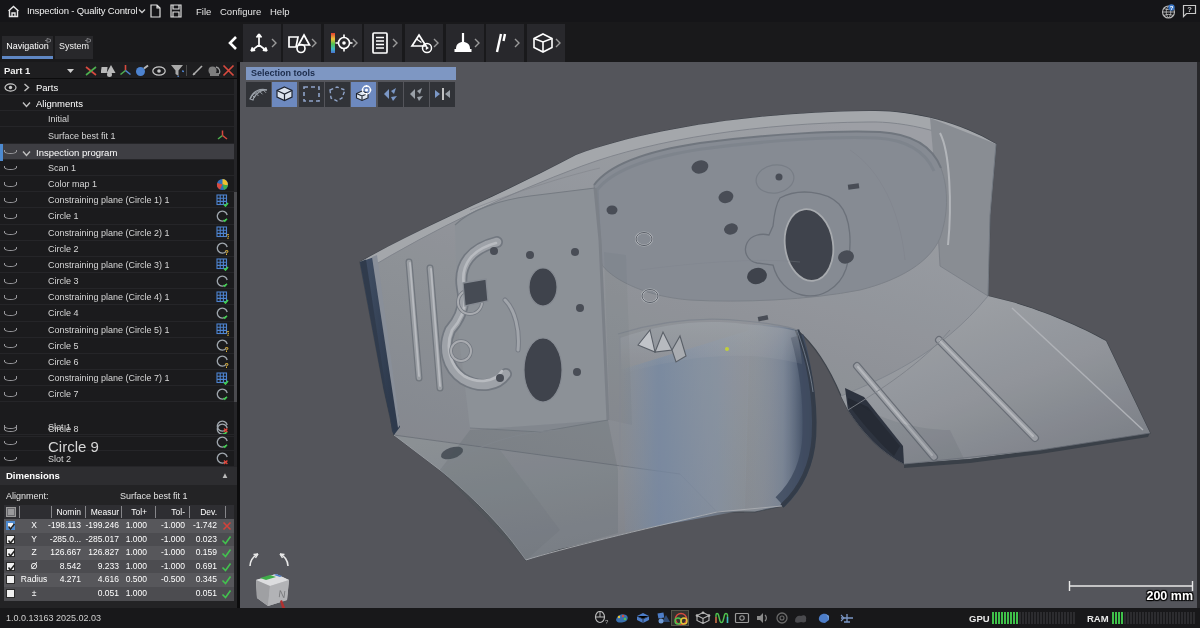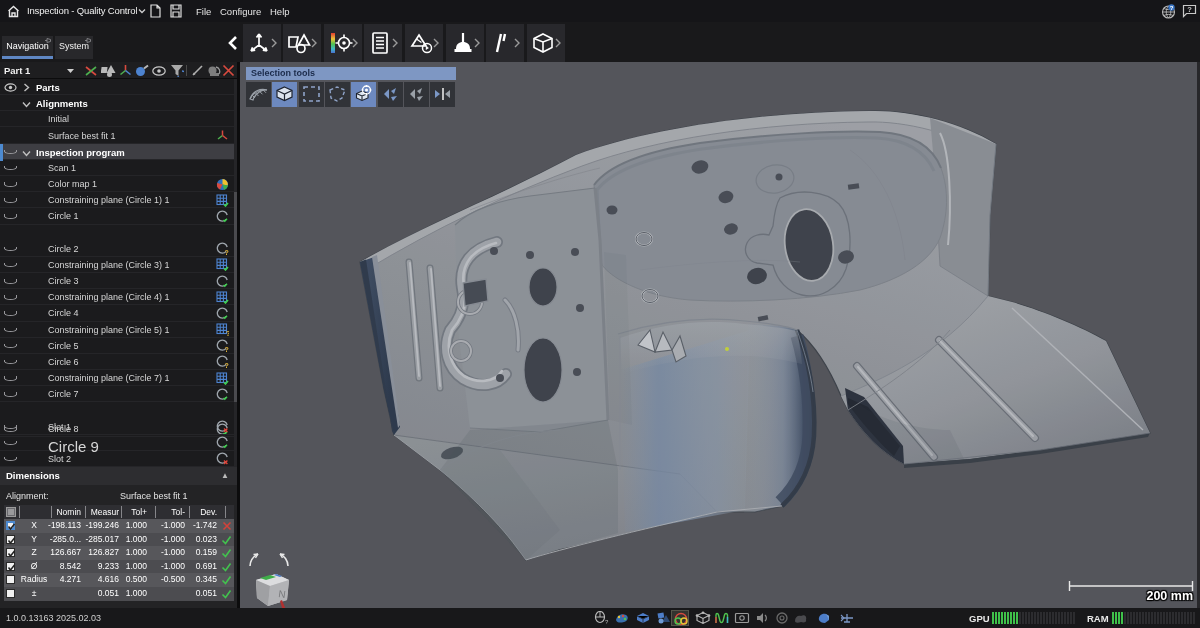--- a/index.html
+++ b/index.html
@@ -12,21 +12,21 @@
 #toolrow { position:absolute; left:0; top:22px; width:1200px; height:40px; background:#19191b; }
 .tab { position:absolute; top:14px; height:23px; background:#28282b; color:#f2f2f2; font-size:9px; text-align:center; line-height:20px; }
 .tbtn { position:absolute; top:2px; width:38px; height:38px; background:#28282c; }
 .tbtn svg { position:absolute; left:2px; top:5px; }
 .tbtn .arr { position:absolute; left:auto !important; right:4px; top:14px; width:6px; height:10px; }
 #leftpanel { position:absolute; left:0; top:62px; width:237px; height:546px; background:#1b1b1d; }
 #part1row { position:absolute; left:0; top:0; width:237px; height:17px; background:#1e1e20; border-bottom:1px solid #0c0c0d; color:#f0f0f0; }
 #tree { position:absolute; left:0; top:17px; width:237px; height:388px; overflow:hidden; }
 .trow { position:absolute; left:0; width:234px; height:16.2px; border-bottom:1px solid #252528; color:#d6d6d6; font-size:9px; }
 .trow .lbl { position:absolute; top:3px; white-space:nowrap; }
-.trow.b { color:#fff; font-weight:bold; }
+.trow.b { color:#fff; font-weight:normal; }
 .smile { position:absolute; left:4px; top:6px; width:13px; height:4.5px; border:1.2px solid #97979b; border-top:none; border-radius:0 0 13px 13px / 0 0 5.5px 5.5px; }
 .ricon { position:absolute; right:5px; top:1.5px; width:13px; height:13px; }
 #scrollbar { position:absolute; left:234px; top:17px; width:3px; height:388px; background:#252528; }
 #scrollthumb { position:absolute; left:234px; top:130px; width:3px; height:210px; background:#4a4a4e; }
 #dims { position:absolute; left:0; top:405px; width:237px; height:141px; background:#232325; }
 #dimhead { position:absolute; left:0; top:0; width:237px; height:18px; background:#2d2d30; color:#fff; font-weight:bold; font-size:9.5px; }
 #dtable { position:absolute; left:4px; top:38px; width:230px; font-size:8.5px; color:#fff; }
 .drow { position:relative; height:13.6px; line-height:13.6px; white-space:nowrap; }
 .dcell { position:absolute; top:0; text-align:right; }
 #viewport { position:absolute; left:240px; top:62px; width:957px; height:546px; background:#54555b; overflow:hidden; }
@@ -274,20 +274,31 @@
           </svg>
         </div>
 <div class="trow" style="top:129.4px;">
           <span class="smile"></span>
           <span class="lbl" style="left:48px;font-size:9px">Circle 1</span>
           <svg class="ricon" viewBox="0 0 13 13">
             <path d="M11.2 5 A5 5 0 1 0 10.2 9.3" fill="none" stroke="#9fa6ad" stroke-width="1.3"></path>
             <path d="M7.5 10 l1.3 1.3 l2.2 -2.6" stroke="#3fd04f" stroke-width="1.4" fill="none"></path>
           </svg>
         </div>
+<div class="trow" style="top:145.5px;">
+          <span class="smile"></span>
+          <span class="lbl" style="left:48px;font-size:9px">Constraining plane (Circle 2) 1</span>
+          <svg class="ricon" viewBox="0 0 13 13">
+            <g stroke="#4d83cf" stroke-width="1.1" fill="none">
+              <rect x="1" y="1" width="9.5" height="9.5"></rect>
+              <path d="M1 4.2 H10.5 M1 7.4 H10.5 M4.2 1 V10.5 M7.4 1 V10.5"></path>
+            </g>
+            <text x="10" y="13" font-size="7" fill="#e8b93a" font-weight="bold">?</text>
+          </svg>
+        </div>
 <div class="trow" style="top:161.7px;">
           <span class="smile"></span>
           <span class="lbl" style="left:48px;font-size:9px">Circle 2</span>
           <svg class="ricon" viewBox="0 0 13 13">
             <path d="M11.2 5 A5 5 0 1 0 10.2 9.3" fill="none" stroke="#9fa6ad" stroke-width="1.3"></path>
             <text x="8.6" y="13" font-size="7" fill="#e8b93a" font-weight="bold">?</text>
           </svg>
         </div>
 <div class="trow" style="top:177.9px;">
           <span class="smile"></span>

